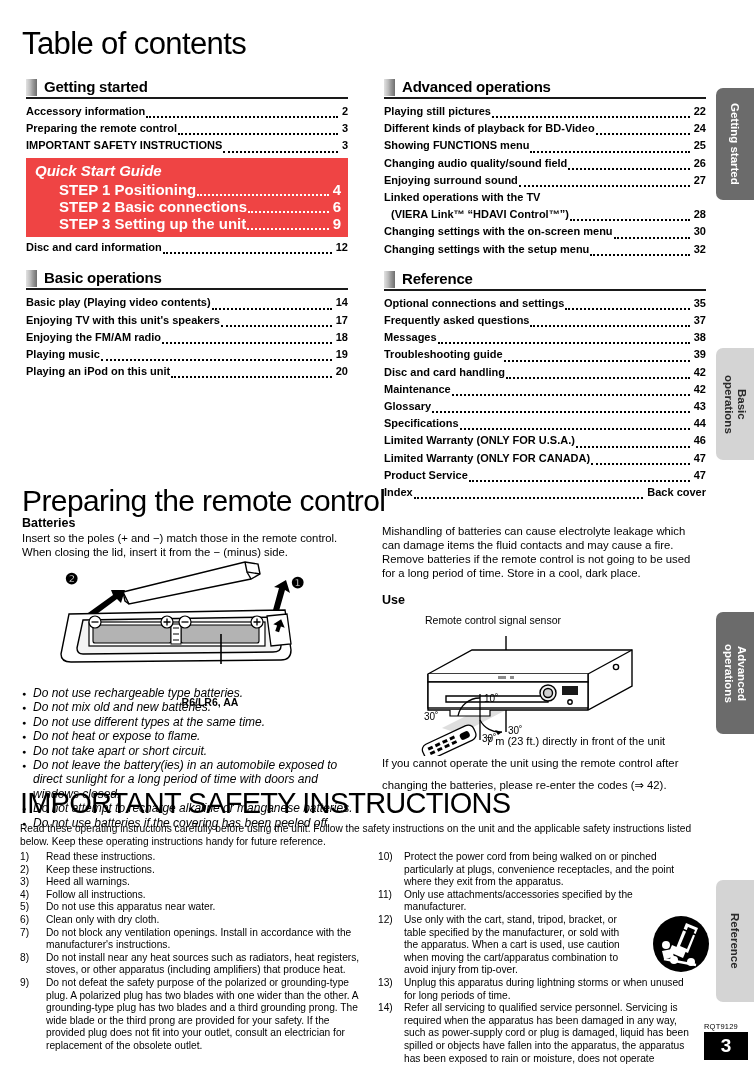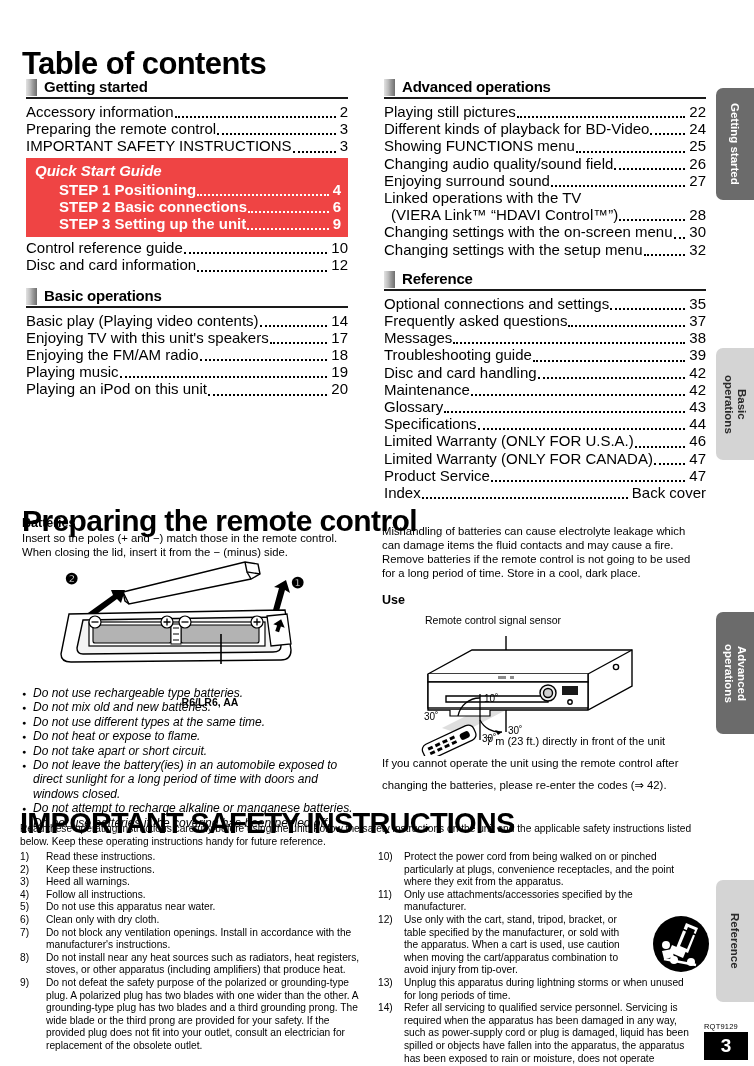--- a/index.html
+++ b/index.html
@@ -10,41 +10,41 @@
     font-family: "Liberation Sans", sans-serif;
     color: #000;
     position: relative;
     overflow: hidden;
   }
   .page { position:absolute; left:0; top:0; width:754px; height:1066px; }
 
   
   .page-title {
     position:absolute;
-    font-size: 31px; font-weight: bold; letter-spacing:-0.6px;margin-top:20px;
+    font-size: 31px; font-weight: normal; letter-spacing:-0.6px;
   }
   #toc-title { left:22px; top:26px; }
   #prep-title { left:22px; top:484px; font-size:30px; }
   #safety-title { left:20px; top:787px; font-size:29px; letter-spacing:-0.8px; }
 
   
   .toc-col { position:absolute; width:322px; }
   #toc-left { left:26px; top:78px; }
   #toc-right { left:384px; top:78px; }
 
   .sec-head { position:relative; padding-left:18px; margin-bottom:1px; }
   .sec-head .marker {
     position:absolute; left:0; top:1px; width:11px; height:17px;
     background: linear-gradient(to right, #e2e2e2 0%, #bdbdbd 38%, #9a9a9a 62%, #6e6e6e 100%);
   }
   .sec-head .sec-label { font-size:15px; font-weight:bold; letter-spacing:-0.2px; }
   .sec-rule { border-bottom: 2px solid #1a1a1a; margin: 2px 0 4px 0; }
   .toc-row {
     display:flex; align-items:flex-end;
-    font-size:15px; font-weight:normal; line-height:17.2px;
+    font-size:11px; font-weight:bold; line-height:17.2px;
     white-space:nowrap;
   }
   .toc-row .t { flex:0 0 auto; }
   .toc-row .dots {
     flex:1 1 auto; overflow:hidden; margin:0 1px 2px 1px;
     border-bottom: 2px dotted #000; height:0px;
   }
   .toc-row .pg { flex:0 0 auto; text-align:right; padding-left:3px; }
 
   
@@ -160,25 +160,20 @@
         <span class="pg">6</span>
       </div>
       <div class="toc-row">
         <span class="t">STEP 3 Setting up the unit</span>
         <span class="dots"></span>
         <span class="pg">9</span>
       </div>
     </div>
 
     <div class="toc-row">
-      <span class="t">Control reference guide</span>
-      <span class="dots"></span>
-      <span class="pg">10</span>
-    </div>
-    <div class="toc-row">
       <span class="t">Disc and card information</span>
       <span class="dots"></span>
       <span class="pg">12</span>
     </div>
 
     <div class="sec-head" style="margin-top:13px;">
       <div class="marker"></div>
       <div class="sec-label">Basic operations</div>
     </div>
     <div class="sec-rule"></div>

